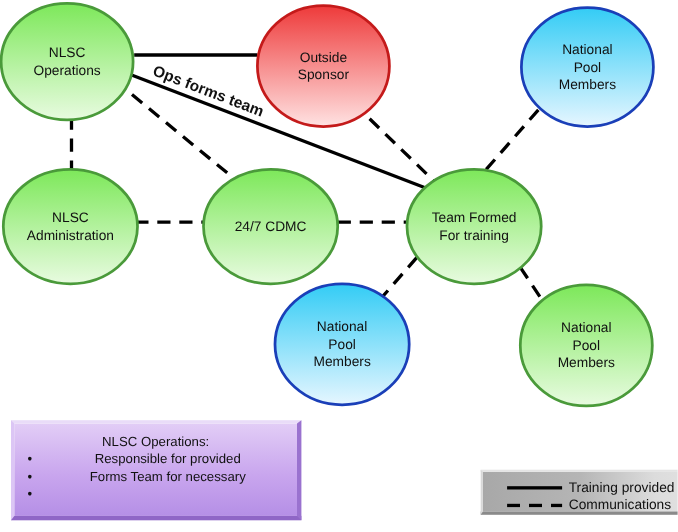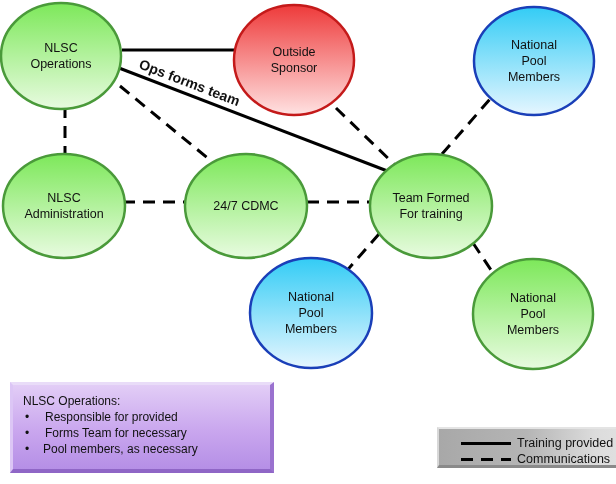--- a/index.html
+++ b/index.html
@@ -6,21 +6,21 @@
   body { width: 616px; height: 484px; position: relative; overflow: hidden; font-family: "Liberation Sans", sans-serif; }
   #diagram { position: absolute; left: 0; top: 0; }
   .node-label { font-family: "Liberation Sans", sans-serif; font-size: 12.5px; fill: #111; text-anchor: middle; }
   .edge-label { font-family: "Liberation Sans", sans-serif; font-size: 14px; font-weight: bold; fill: #111; }
   .note {
     position: absolute; left: 10px; top: 382px; width: 264px; height: 91px;
     background: linear-gradient(180deg, #e2cdf6 0%, #c9a6ee 55%, #b58fe6 100%);
     border-top: 3px solid #e9dcf8; border-left: 3px solid #dcc6f5;
     border-right: 4px solid #9a72cf; border-bottom: 4px solid #8f66c6;
     box-sizing: border-box; padding: 8px 10px 0 10px;
-    font-size: 12px; color: #111; line-height: 16px;
+    font-size: 12px; color: #111; line-height: 16px; text-align: center;
   }
   .note ul { list-style: none; margin: 0; padding: 0; }
   .note li { position: relative; padding-left: 22px; }
   .note li .bullet { position: absolute; left: 2px; top: 0; }
   .legend {
     position: absolute; left: 437px; top: 427px; width: 200px; height: 41px;
     background: linear-gradient(90deg, #a8a8a8 0%, #b5b5b5 45%, #dcdcdc 80%, #e2e2e2 100%);
     border-top: 2px solid #e4e4e4; border-left: 2px solid #d8d8d8;
     border-right: 3px solid #8a8a8a; border-bottom: 3px solid #8a8a8a;
     box-sizing: border-box; font-size: 12.5px; color: #111;
@@ -118,21 +118,20 @@
       <li>
         <span class="bullet">•</span>
         <div>Responsible for provided</div>
       </li>
       <li>
         <span class="bullet">•</span>
         <div>Forms Team for necessary</div>
       </li>
       <li>
         <span class="bullet">•</span>
-        <div style="margin-left: -2px;">Pool members, as necessary</div>
       </li>
     </ul>
 </div>
 
 <div class="legend">
   <div class="legend-row r1">
     <span class="legend-swatch solid"></span>
     <span class="legend-text">Training provided</span>
   </div>
   <div class="legend-row r2">

